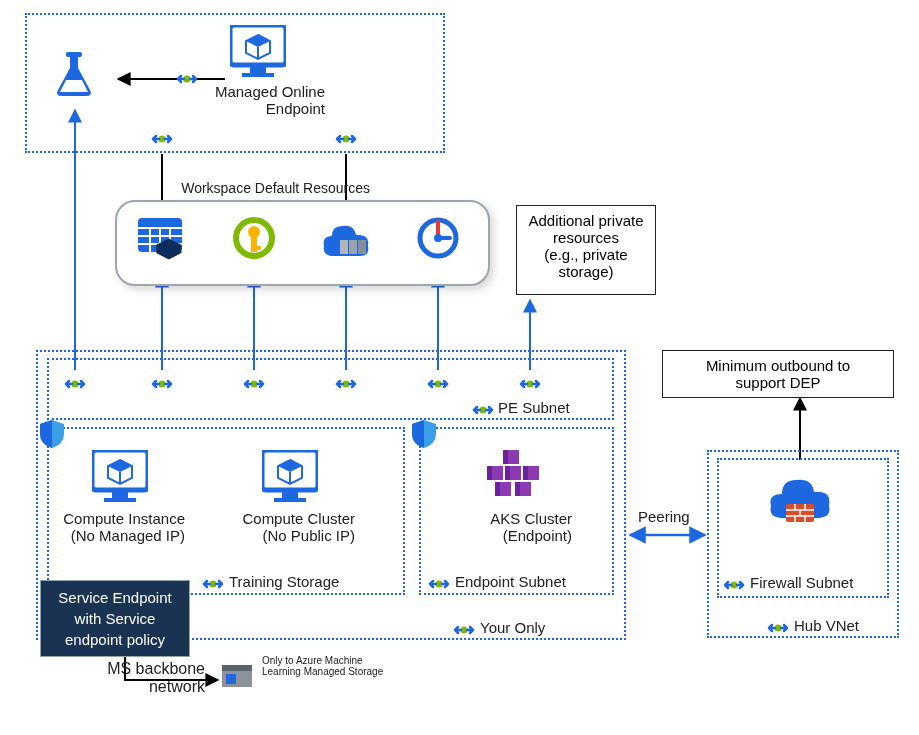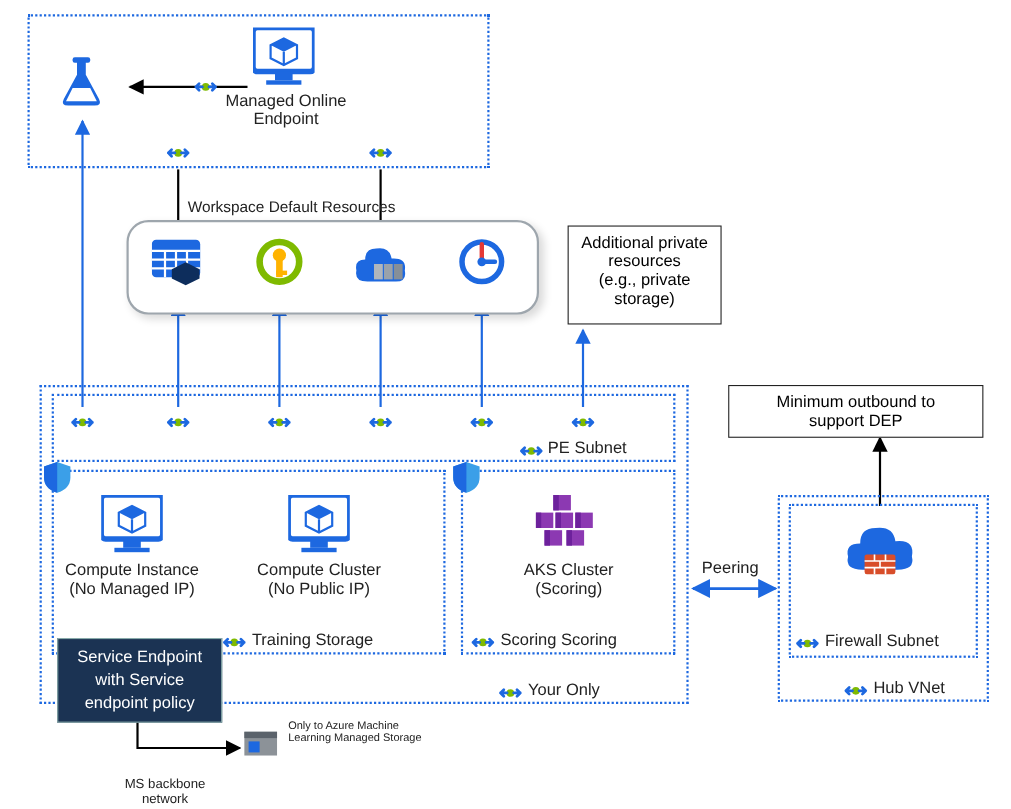--- a/index.html
+++ b/index.html
@@ -26,21 +26,21 @@
     font-size: 15px;
   }
   .rounded-box {
     border-radius: 20px;
     box-shadow: 4px 4px 8px rgba(0,0,0,0.15);
   }
   .label {
     position: absolute;
     font-size: 15px;
     color: #222;
-    text-align: center;
+    text-align: right;
   }
   .icon-wrap {
     position: absolute;
     text-align: center;
   }
   .dark-badge {
     position: absolute;
     background: #1b3353;
     color: #fff;
     border: 1px solid #8aa;
@@ -322,28 +322,28 @@
       <use href="#shield"></use>
     </svg>
   </div>
 
 <div class="icon-wrap" style="left:487px; top:450px;">
     <svg width="52" height="48">
       <use href="#aks"></use>
     </svg>
   </div>
 <div class="label" style="left:462px; top:510px; width:110px; white-space:pre-line;">AKS Cluster
-(Scoring)</div>
+(Endpoint)</div>
 
 <div class="icon-wrap" style="left:427px; top:572px;">
     <svg width="24" height="24">
       <use href="#pe-dots"></use>
     </svg>
   </div>
-<div class="label" style="left:455px; top:573px;">Scoring Scoring</div>
+<div class="label" style="left:455px; top:573px;">Endpoint Subnet</div>
 
 <div class="icon-wrap" style="left:452px; top:618px;">
     <svg width="24" height="24">
       <use href="#pe-dots"></use>
     </svg>
   </div>
 <div class="label" style="left:480px; top:619px;">Your Only</div>
 
 <div class="label" style="left:638px; top:508px;">Peering</div>
 
@@ -365,24 +365,24 @@
 <div class="icon-wrap" style="left:766px; top:616px;">
     <svg width="24" height="24">
       <use href="#pe-dots"></use>
     </svg>
   </div>
 <div class="label" style="left:794px; top:617px;">Hub VNet</div>
 
 <div class="solid-box" style="left:662px; top:350px; width:232px; height:48px; white-space:pre-line;">Minimum outbound to
 support DEP</div>
 
-<div class="dark-badge" style="left:40px; top:580px; width:150px; white-space:pre-line;margin-left:12px;">Service Endpoint
+<div class="dark-badge" style="left:40px; top:580px; width:150px; white-space:pre-line;">Service Endpoint
 with  Service
 endpoint policy</div>
-<div class="label" style="left:95px; top:660px; width:110px; font-size:12px; white-space:pre-line;margin-top:45px;">MS backbone
+<div class="label" style="left:95px; top:660px; width:110px; font-size:16px; white-space:pre-line;">MS backbone
 network</div>
 
 <div class="icon-wrap" style="left:222px; top:665px;">
     <svg width="30" height="22">
       <use href="#browser"></use>
     </svg>
   </div>
 <div class="label" style="left:262px; top:655px; width:190px; font-size:10px; text-align:left; white-space:pre-line;">Only to Azure Machine
 Learning Managed Storage</div>
 

